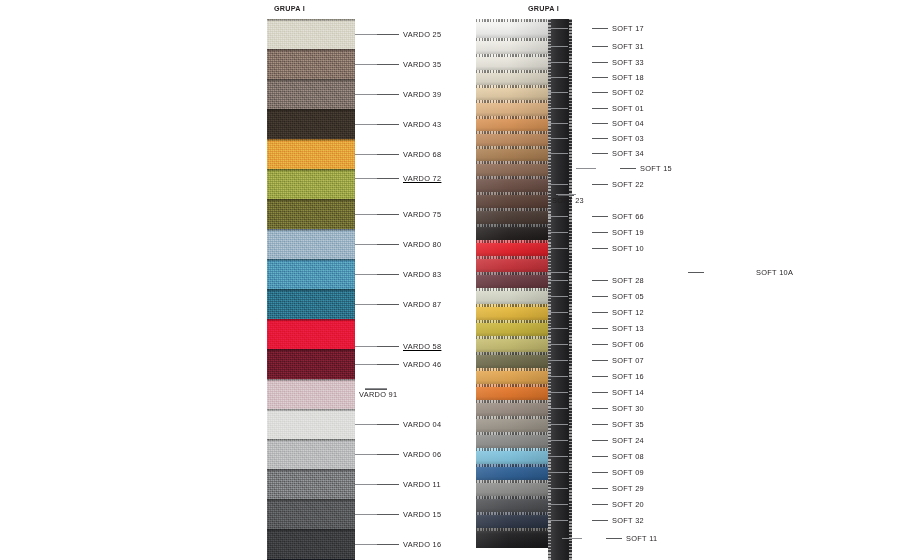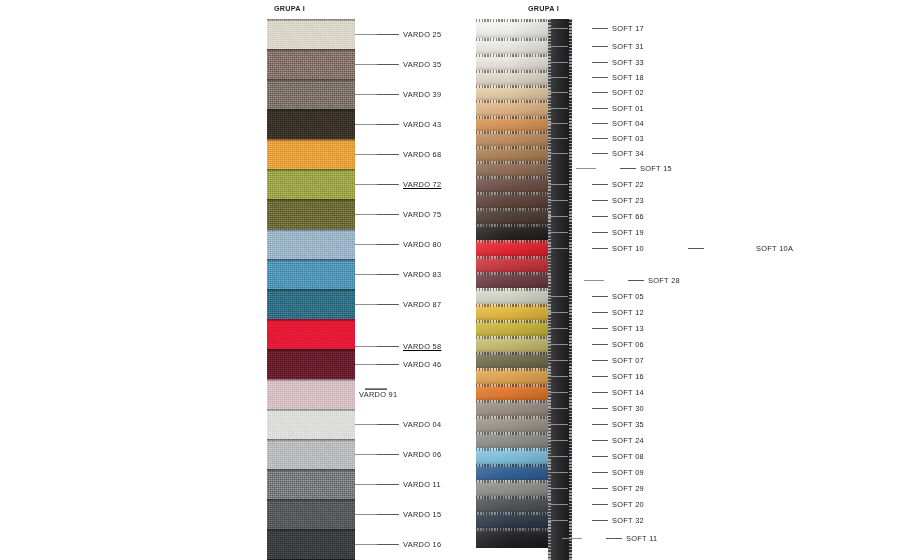--- a/index.html
+++ b/index.html
@@ -287,21 +287,21 @@
         <span class="leader-gap"></span>
         <span class="leader-outer"></span>
         <span class="callout-label">VARDO 43</span>
       </div>
       <div class="callout vardo" style="left: 355px; top: 148px;">
         <span class="leader-inner"></span>
         <span class="leader-gap"></span>
         <span class="leader-outer"></span>
         <span class="callout-label">VARDO 68</span>
       </div>
-      <div class="callout vardo" style="left: 355px; top: 178px; text-decoration: underline;">
+      <div class="callout vardo" style="left: 355px; top: 172px; text-decoration: underline;">
         <span class="leader-inner"></span>
         <span class="leader-gap"></span>
         <span class="leader-outer"></span>
         <span class="callout-label">VARDO 72</span>
       </div>
       <div class="callout vardo" style="left: 355px; top: 208px;">
         <span class="leader-inner"></span>
         <span class="leader-gap"></span>
         <span class="leader-outer"></span>
         <span class="callout-label">VARDO 75</span>
@@ -433,21 +433,21 @@
         <span class="leader-gap"></span>
         <span class="leader-outer"></span>
         <span class="callout-label">SOFT 15</span>
       </div>
       <div class="callout soft" style="left: 548px; top: 178px;">
         <span class="leader-inner"></span>
         <span class="leader-gap"></span>
         <span class="leader-outer"></span>
         <span class="callout-label">SOFT 22</span>
       </div>
-      <div class="callout soft" style="left: 548px; top: 194px;">
+      <div class="callout soft" style="left: 548px; top: 194px; flex-direction: column;">
         <span class="leader-inner"></span>
         <span class="leader-gap"></span>
         <span class="leader-outer"></span>
         <span class="callout-label">SOFT 23</span>
       </div>
       <div class="callout soft" style="left: 548px; top: 210px;">
         <span class="leader-inner"></span>
         <span class="leader-gap"></span>
         <span class="leader-outer"></span>
         <span class="callout-label">SOFT 66</span>
@@ -457,27 +457,27 @@
         <span class="leader-gap"></span>
         <span class="leader-outer"></span>
         <span class="callout-label">SOFT 19</span>
       </div>
       <div class="callout soft" style="left: 548px; top: 242px;">
         <span class="leader-inner"></span>
         <span class="leader-gap"></span>
         <span class="leader-outer"></span>
         <span class="callout-label">SOFT 10</span>
       </div>
-      <div class="callout soft" style="left: 548px; top: 242px; gap: 48px;">
+      <div class="callout soft" style="left: 548px; top: 266px; gap: 48px;">
         <span class="leader-inner"></span>
         <span class="leader-gap"></span>
         <span class="leader-outer"></span>
         <span class="callout-label">SOFT 10A</span>
       </div>
-      <div class="callout soft" style="left: 548px; top: 274px; margin-left: 36px;">
+      <div class="callout soft" style="left: 548px; top: 274px;">
         <span class="leader-inner"></span>
         <span class="leader-gap"></span>
         <span class="leader-outer"></span>
         <span class="callout-label">SOFT 28</span>
       </div>
       <div class="callout soft" style="left: 548px; top: 290px;">
         <span class="leader-inner"></span>
         <span class="leader-gap"></span>
         <span class="leader-outer"></span>
         <span class="callout-label">SOFT 05</span>

